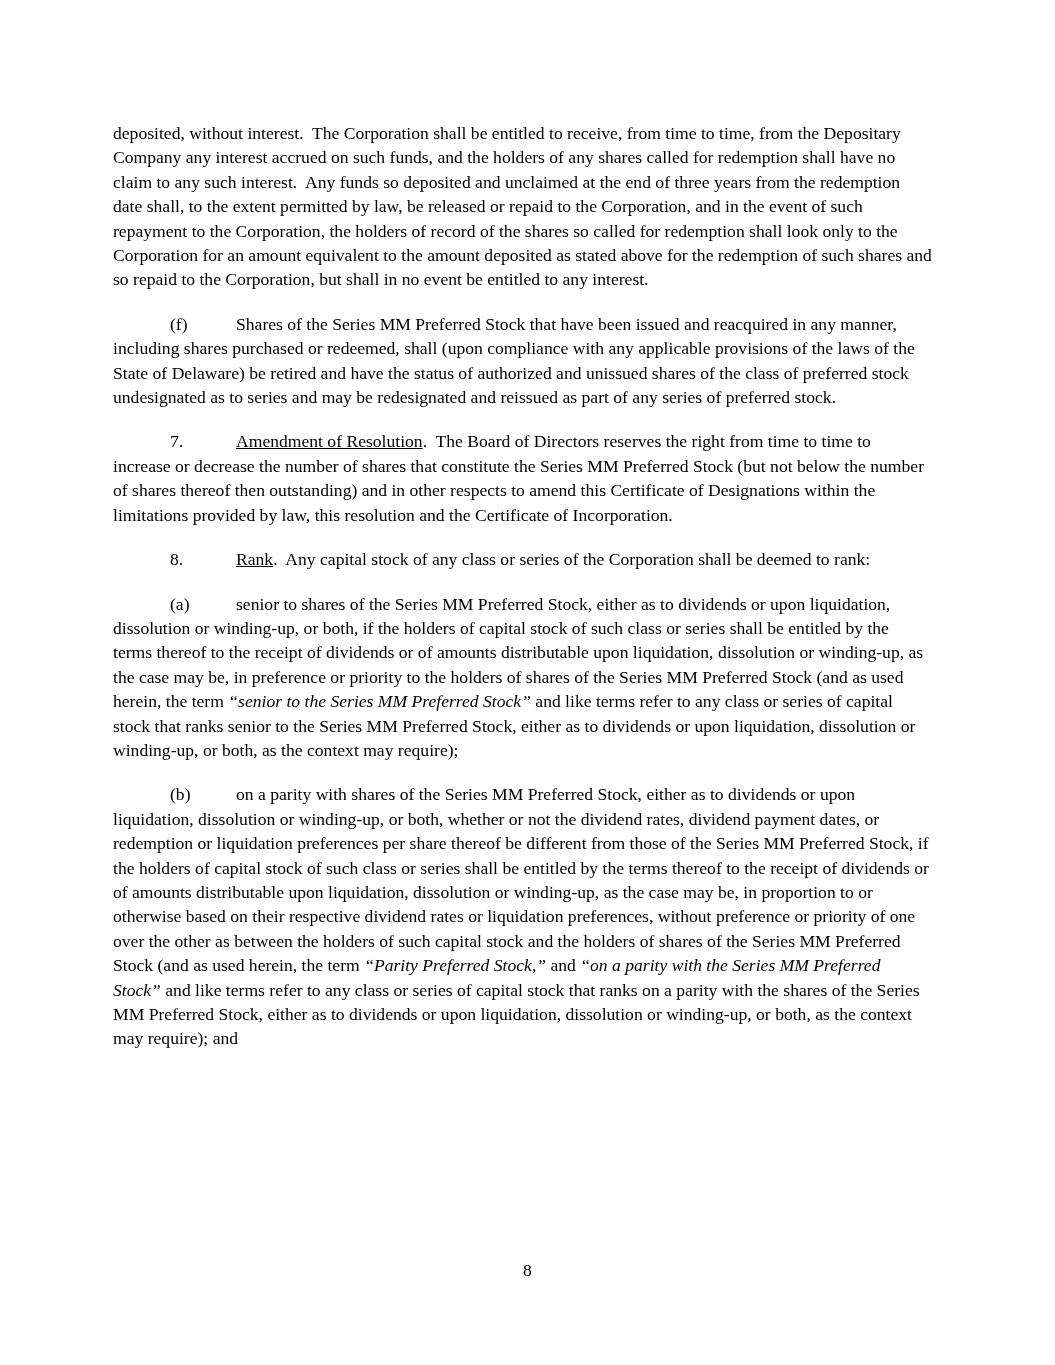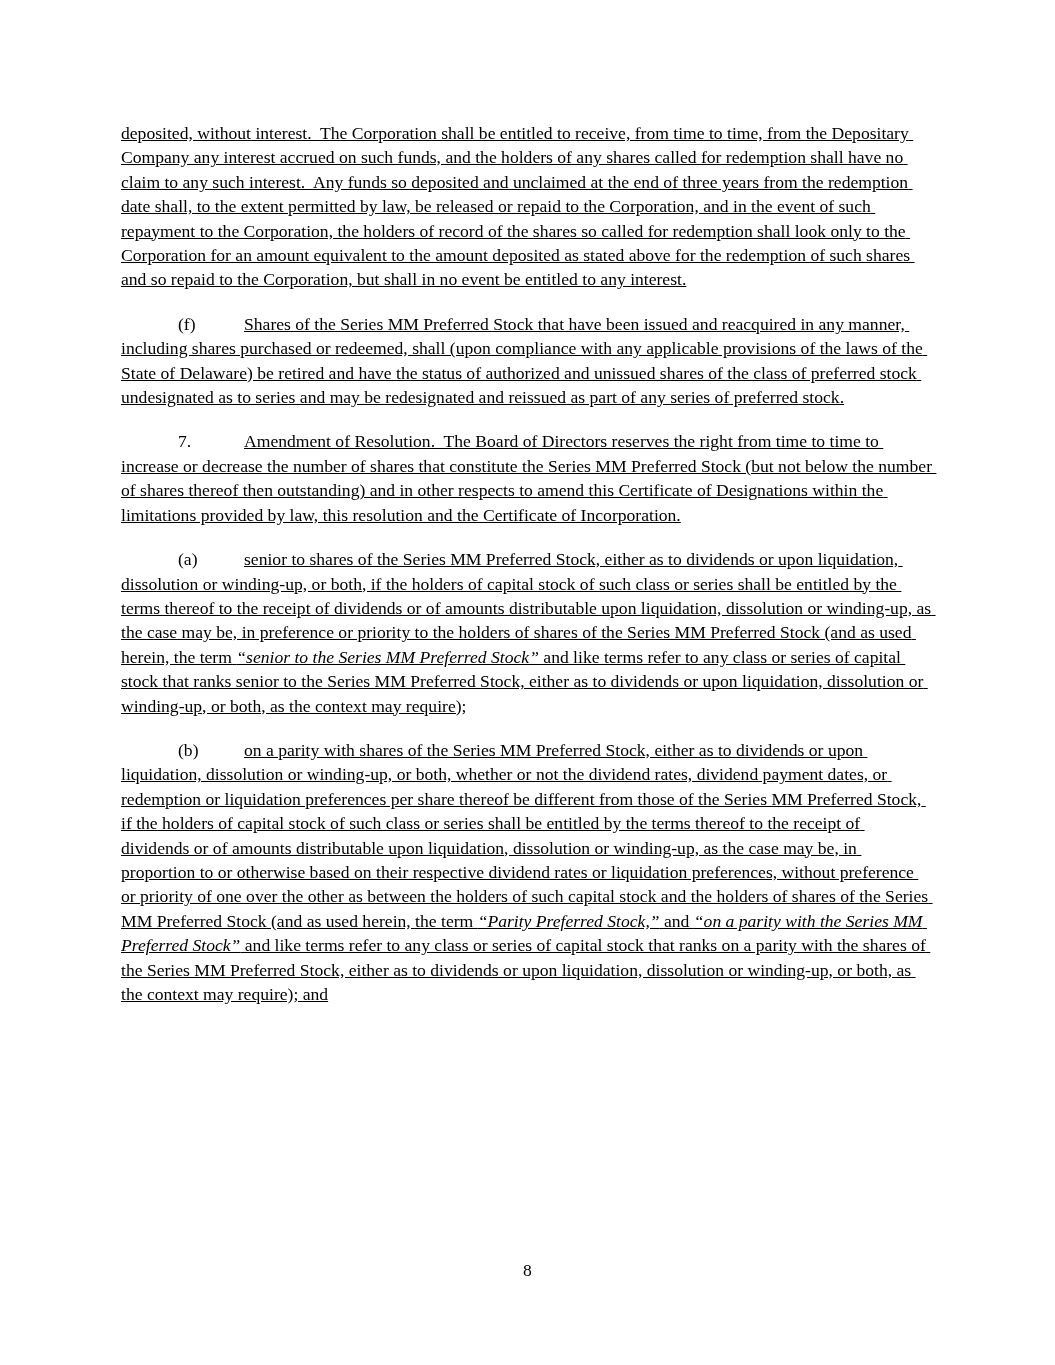--- a/index.html
+++ b/index.html
@@ -18,24 +18,23 @@
     color: #000000;
     overflow: hidden;
   }
   .content {
     position: absolute;
     left: 113px;
     top: 121px;
     width: 819px;
   }
   .para {
-    margin: 0 0 20px 8px;
+    margin: 0 0 20px 0;
     white-space: pre-wrap;
     text-align: left;
-    text-decoration: underline;
   }
   .indent {
     display: inline-block;
     width: 57px;
   }
   .label {
     display: inline-block;
     width: 66px;
   }
   .u { text-decoration: underline; }
@@ -49,17 +48,18 @@
   }
 </style>
 </head>
 <body>
 
 <div class="page">
   <div class="content">
     <p class="para"><span>deposited, without interest.  The Corporation shall be entitled to receive, from time to time, from the Depositary Company any interest accrued on such funds, and the holders of any shares called for redemption shall have no claim to any such interest.  Any funds so deposited and unclaimed at the end of three years from the redemption date shall, to the extent permitted by law, be released or repaid to the Corporation, and in the event of such repayment to the Corporation, the holders of record of the shares so called for redemption shall look only to the Corporation for an amount equivalent to the amount deposited as stated above for the redemption of such shares and so repaid to the Corporation, but shall in no event be entitled to any interest.</span></p>
     <p class="para"><span class="indent"></span><span class="label">(f)</span><span>Shares of the Series MM Preferred Stock that have been issued and reacquired in any manner, including shares purchased or redeemed, shall (upon compliance with any applicable provisions of the laws of the State of Delaware) be retired and have the status of authorized and unissued shares of the class of preferred stock undesignated as to series and may be redesignated and reissued as part of any series of preferred stock.</span></p>
     <p class="para"><span class="indent"></span><span class="label">7.</span><span class="u">Amendment of Resolution</span><span>.  The Board of Directors reserves the right from time to time to increase or decrease the number of shares that constitute the Series MM Preferred Stock (but not below the number of shares thereof then outstanding) and in other respects to amend this Certificate of Designations within the limitations provided by law, this resolution and the Certificate of Incorporation.</span></p>
+    <p class="para"><span class="indent"></span><span class="label">8.</span><span class="u">Rank</span><span>.  Any capital stock of any class or series of the Corporation shall be deemed to rank:</span></p>
     <p class="para"><span class="indent"></span><span class="label">(a)</span><span>senior to shares of the Series MM Preferred Stock, either as to dividends or upon liquidation, dissolution or winding-up, or both, if the holders of capital stock of such class or series shall be entitled by the terms thereof to the receipt of dividends or of amounts distributable upon liquidation, dissolution or winding-up, as the case may be, in preference or priority to the holders of shares of the Series MM Preferred Stock (and as used herein, the term </span><span class="i">“senior to the Series MM Preferred Stock”</span><span> and like terms refer to any class or series of capital stock that ranks senior to the Series MM Preferred Stock, either as to dividends or upon liquidation, dissolution or winding-up, or both, as the context may require);</span></p>
     <p class="para"><span class="indent"></span><span class="label">(b)</span><span>on a parity with shares of the Series MM Preferred Stock, either as to dividends or upon liquidation, dissolution or winding-up, or both, whether or not the dividend rates, dividend payment dates, or redemption or liquidation preferences per share thereof be different from those of the Series MM Preferred Stock, if the holders of capital stock of such class or series shall be entitled by the terms thereof to the receipt of dividends or of amounts distributable upon liquidation, dissolution or winding-up, as the case may be, in proportion to or otherwise based on their respective dividend rates or liquidation preferences, without preference or priority of one over the other as between the holders of such capital stock and the holders of shares of the Series MM Preferred Stock (and as used herein, the term </span><span class="i">“Parity Preferred Stock,”</span><span> and </span><span class="i">“on a parity with the Series MM Preferred Stock”</span><span> and like terms refer to any class or series of capital stock that ranks on a parity with the shares of the Series MM Preferred Stock, either as to dividends or upon liquidation, dissolution or winding-up, or both, as the context may require); and</span></p>
   </div>
   <div class="page-number">8</div>
 </div>
 
 </body></html>

